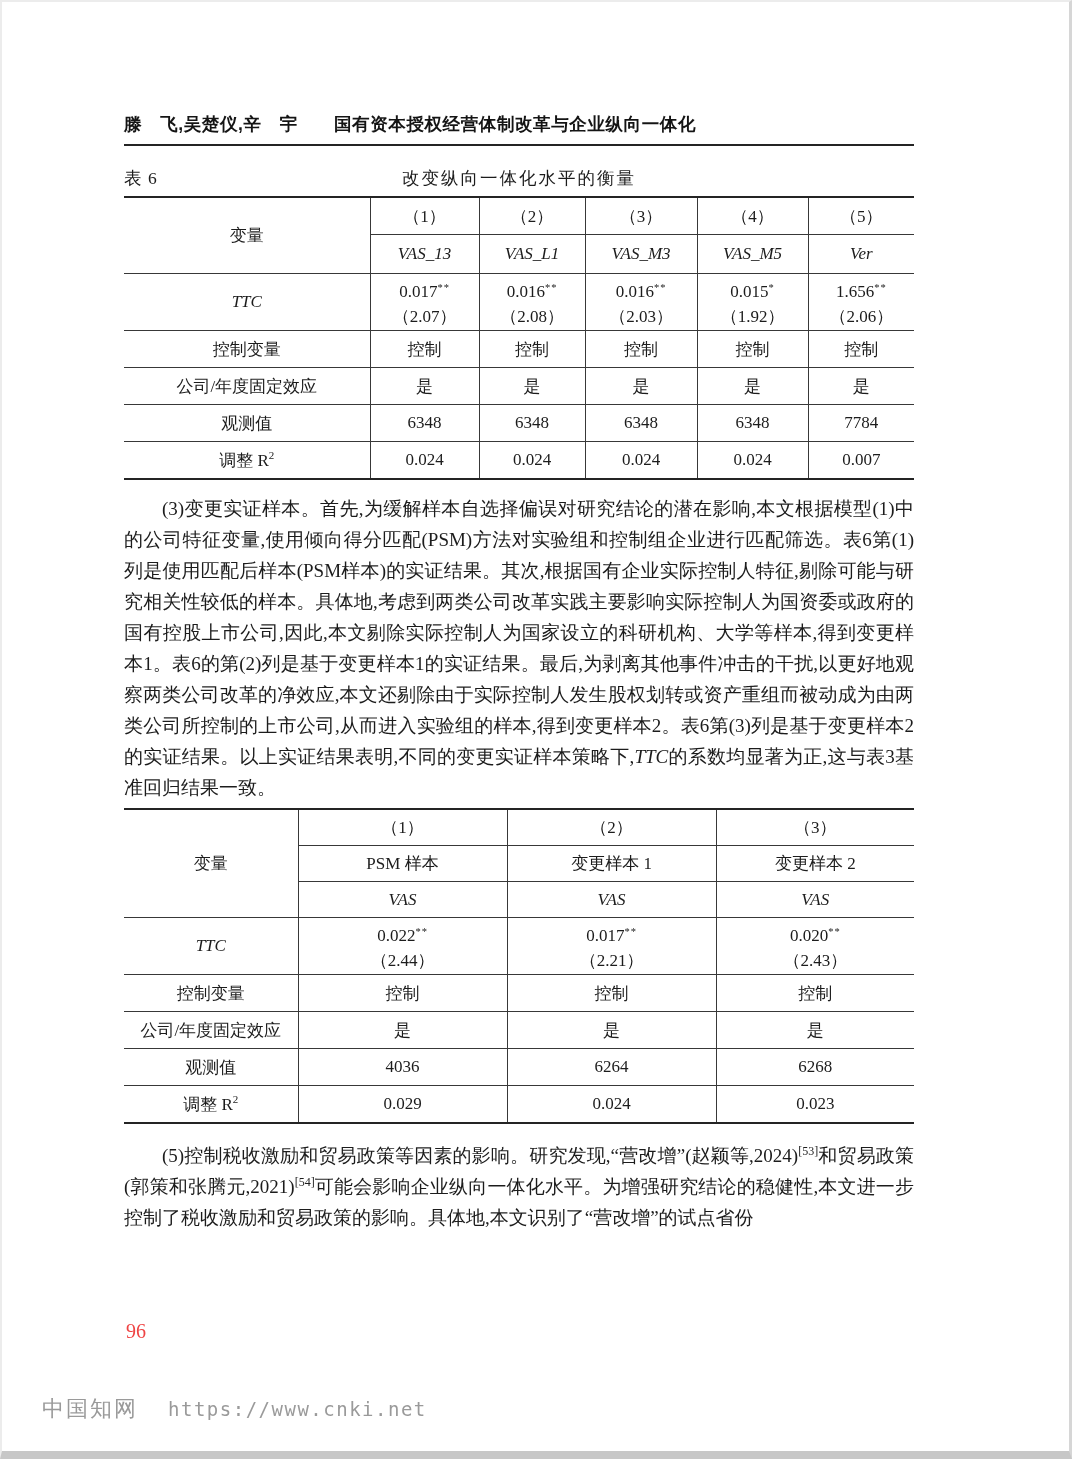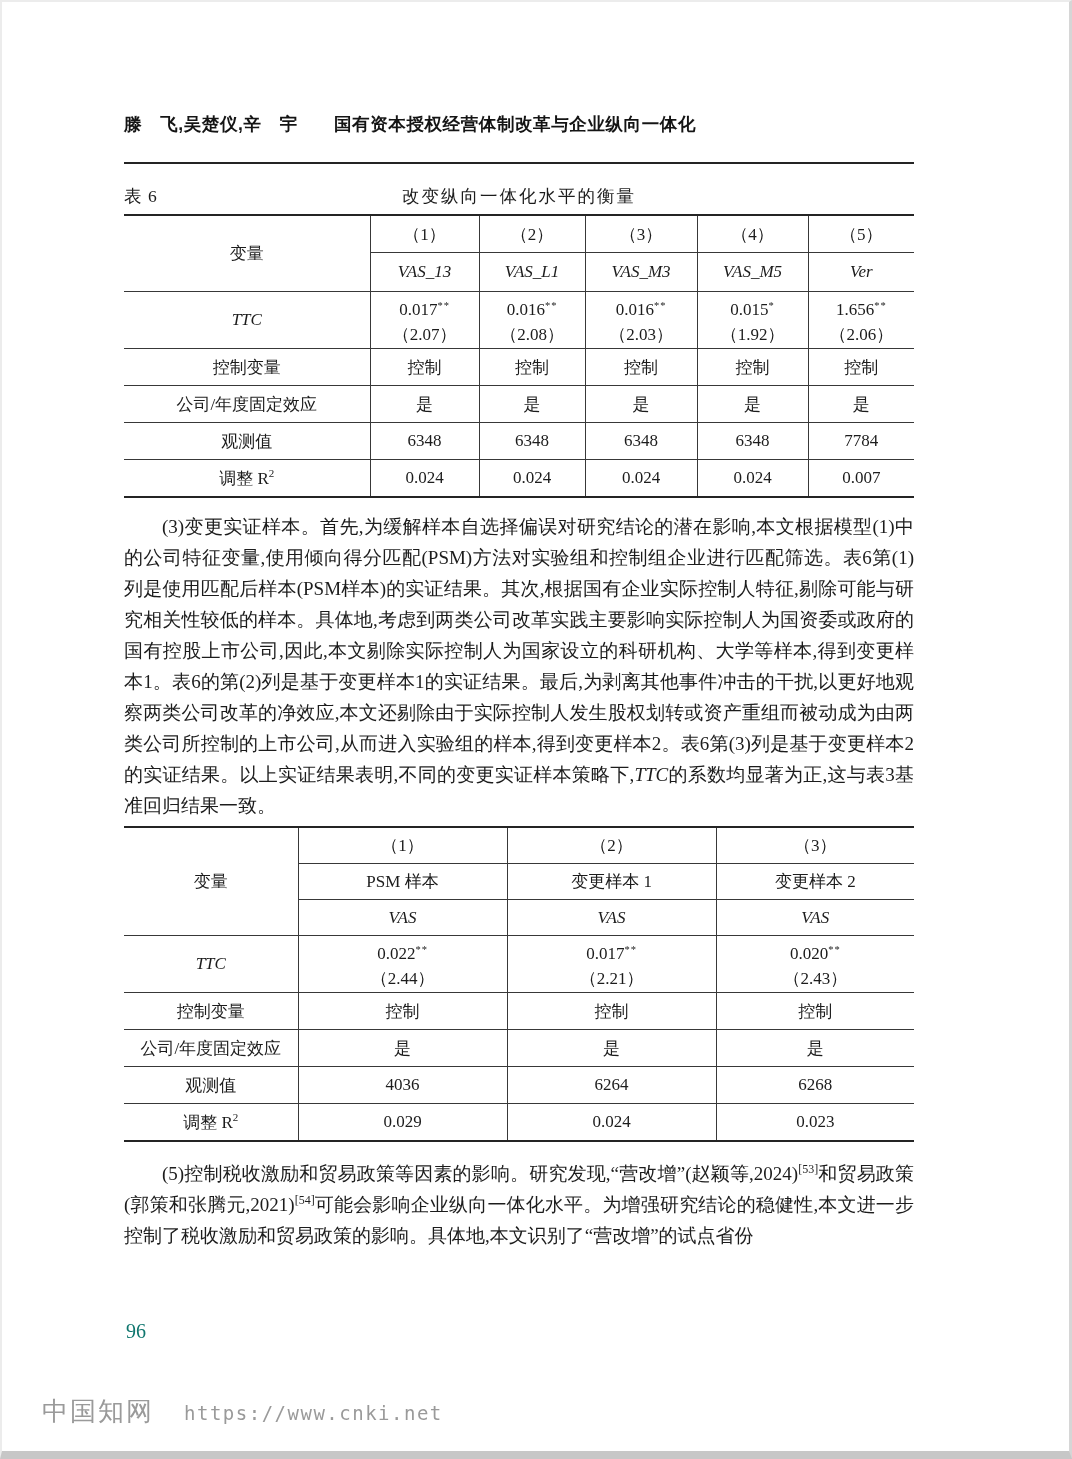--- a/index.html
+++ b/index.html
@@ -8,21 +8,21 @@
     box-sizing:border-box; overflow:hidden;
     border-left:2px solid #ececec; border-top:2px solid #ececec;
     border-right:3px solid #d6d6d6; border-bottom:8px solid #c7c7c7;
     font-family:"Liberation Serif", serif; color:#1c1c1c;
   }
   .content { position:absolute; left:122px; top:111px; width:790px; }
 
   .running-header {
     font-family:"Liberation Sans", sans-serif; font-weight:bold;
     font-size:17.5px; letter-spacing:0.6px; color:#141414;
-    padding-bottom:27px; border-bottom:2px solid #242424; line-height:22px;
+    padding-bottom:9px; border-bottom:2px solid #242424; line-height:22px;
   }
 
   .caption { position:relative; height:26px; font-size:17.5px; line-height:26px; }
   .caption .cap-label { position:absolute; left:0; top:0; letter-spacing:1px; }
   .caption .cap-title { display:block; text-align:center; letter-spacing:2px; }
   .cap5 { margin-top:19px; }
   .cap6 { margin-top:11px; }
 
   table.tbl {
     border-collapse:collapse; table-layout:fixed; width:790px; margin-top:5px;
@@ -49,27 +49,27 @@
     margin:13px 0 0 0; font-size:19px; line-height:31px;
     text-align:justify; text-indent:2em; color:#1c1c1c;
     font-family:"Liberation Serif", serif;
   }
   .para sup { font-size:12px; line-height:0; }
   .p4 { margin-top:12px; }
   .p5 { margin-top:16px; }
 
   .page-number {
     position:absolute; left:124px; top:1318px; font-size:20px;
-    font-family:"Liberation Serif", serif; color:#0f766e;
+    font-family:"Liberation Serif", serif; color:#ef4444;
   }
   .watermark {
     position:absolute; left:40px; top:1392px; display:flex; align-items:baseline;
     gap:30px; color:#9a9a9a;
   }
-  .wm-brand { font-size:26px; letter-spacing:2px; font-family:Liberation Serif, serif; }
+  .wm-brand { font-size:22px; letter-spacing:2px; font-family:Liberation Serif, serif; }
   .wm-url { font-size:19px; letter-spacing:1.5px; font-family:"DejaVu Sans Mono", monospace; }
 </style>
 </head>
 <body>
 
 <div class="page">
   <div class="content">
 
     <div class="running-header">
       <span>滕　飞,吴楚仪,辛　宇　　国有资本授权经营体制改革与企业纵向一体化</span>

